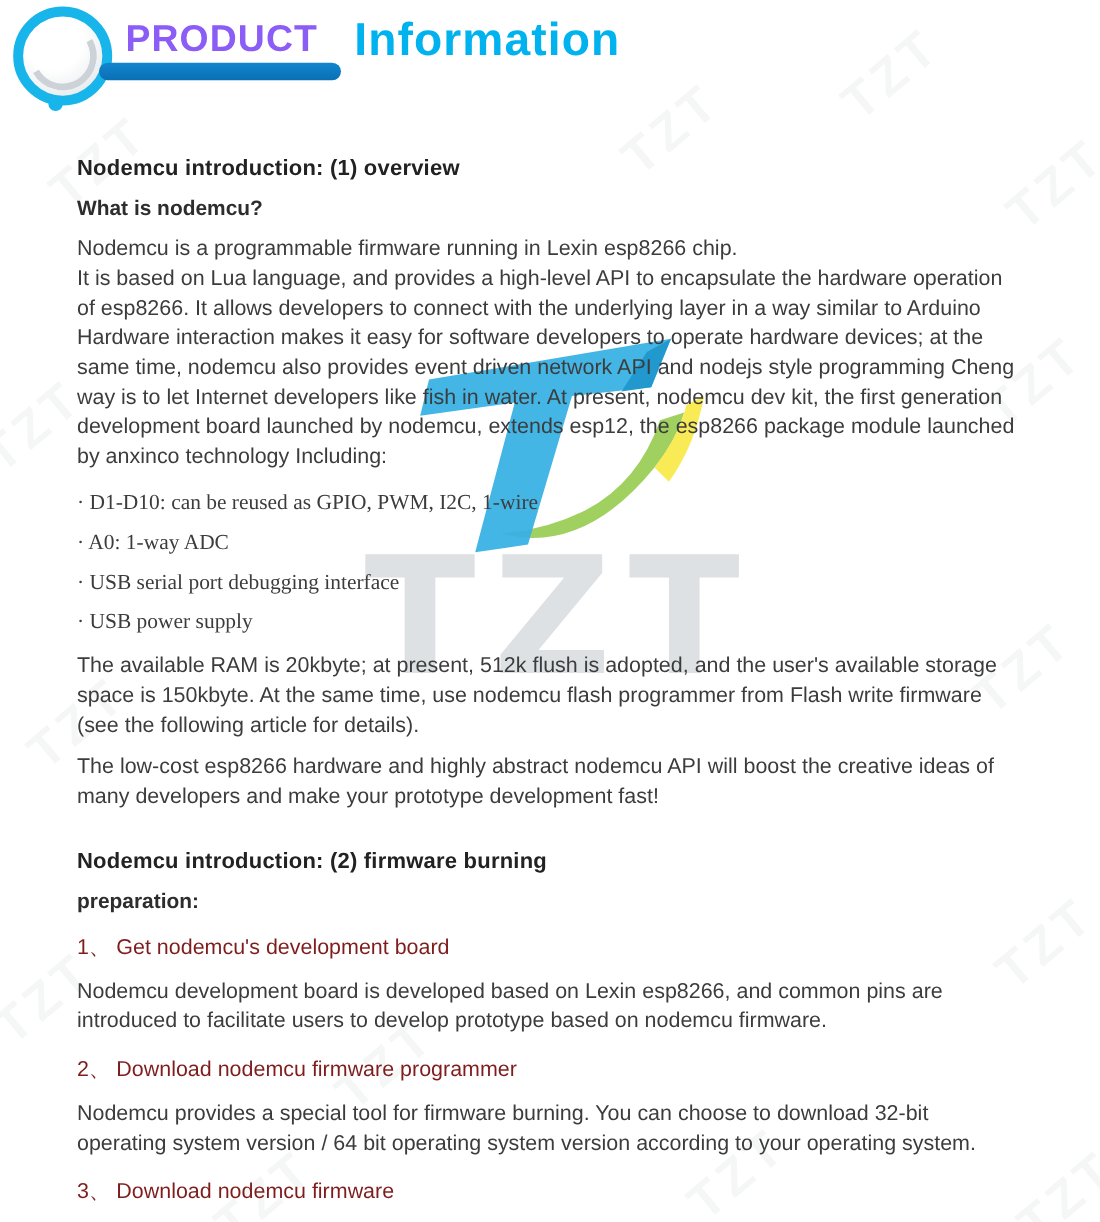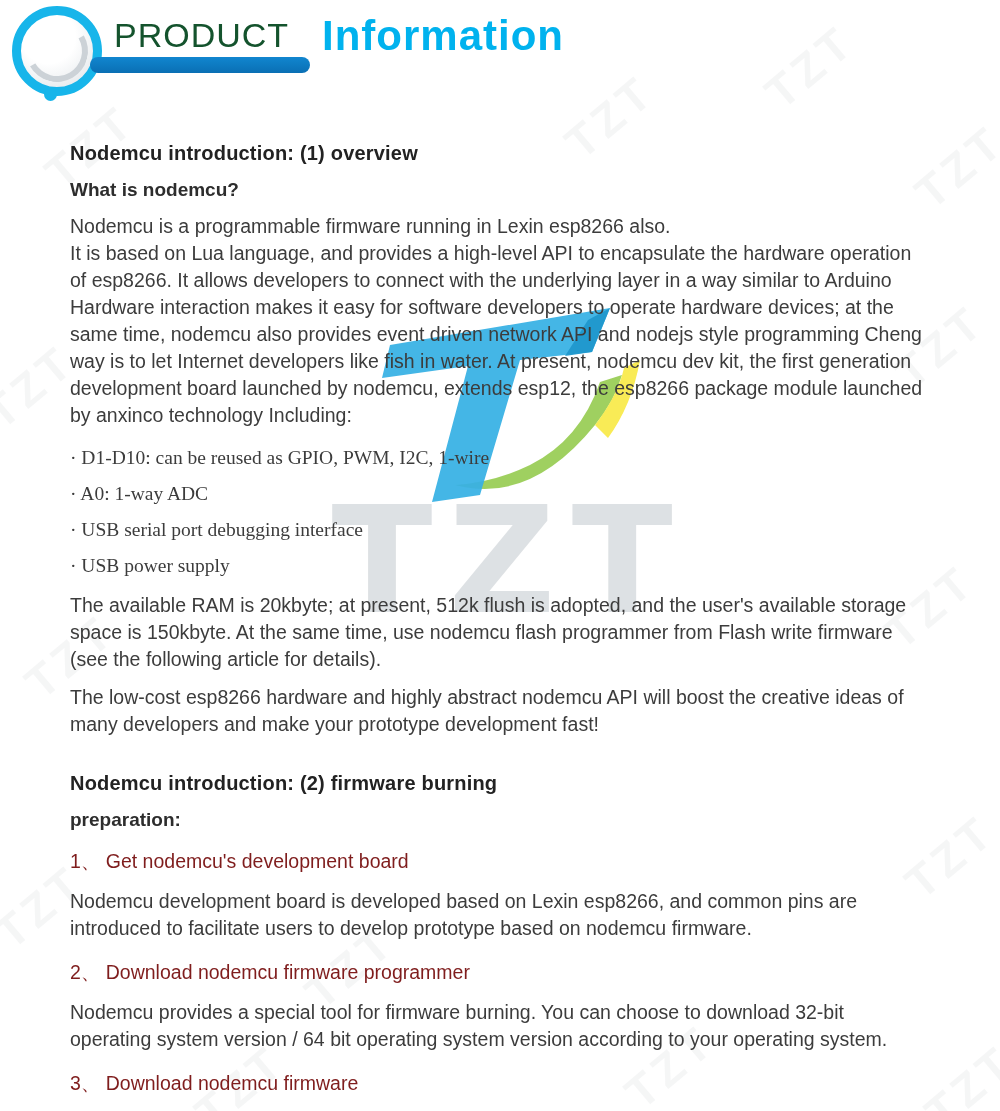--- a/index.html
+++ b/index.html
@@ -39,21 +39,21 @@
   .magnifier-dot {
     position:absolute; left:44px; top:88px; width:13px; height:13px;
     background:#17b5ea; border-radius:50%;
   }
   .handle-bar {
     position:absolute; left:90px; top:57px; width:220px; height:16px;
     background:linear-gradient(#1186cf,#0a6fb4); border-radius:9px;
   }
   .product-label {
     position:absolute; left:114px; top:16px;
-    font-size:34px; font-weight:400; letter-spacing:1px; color:#14532d;
+    font-size:34px; font-weight:700; letter-spacing:1px; color:#8b5cf6;
   }
   .info-label {
     position:absolute; left:322px; top:12px;
     font-size:42px; font-weight:800; color:#00b2ee; letter-spacing:1px;
   }
 
   
   .content { position:relative; z-index:1; padding:0 70px; }
   .h1 {
     font-size:20px; font-weight:bold; color:#222222;
@@ -104,21 +104,21 @@
     <div class="product-label">PRODUCT</div>
     <div class="info-label">Information</div>
   </div>
 
   <div class="content">
 
     <div class="h1">Nodemcu introduction: (1) overview</div>
     <div class="sub">What is nodemcu?</div>
 
     <p class="body-p">
-      <span>Nodemcu is a programmable firmware running in Lexin esp8266 also.</span><br>
+      <span>Nodemcu is a programmable firmware running in Lexin esp8266 chip.</span><br>
       <span>It is based on Lua language, and provides a high-level API to encapsulate the hardware operation of esp8266. It allows developers to connect with the underlying layer in a way similar to Arduino Hardware interaction makes it easy for software developers to operate hardware devices; at the same time, nodemcu also provides event driven network API and nodejs style programming Cheng way is to let Internet developers like fish in water. At present, nodemcu dev kit, the first generation development board launched by nodemcu, extends esp12, the esp8266 package module launched by anxinco technology Including:</span>
     </p>
 
     <ul class="bullets">
       <li>· D1-D10: can be reused as GPIO, PWM, I2C, 1-wire</li>
       <li>· A0: 1-way ADC</li>
       <li>· USB serial port debugging interface</li>
       <li>· USB power supply</li>
     </ul>
 

